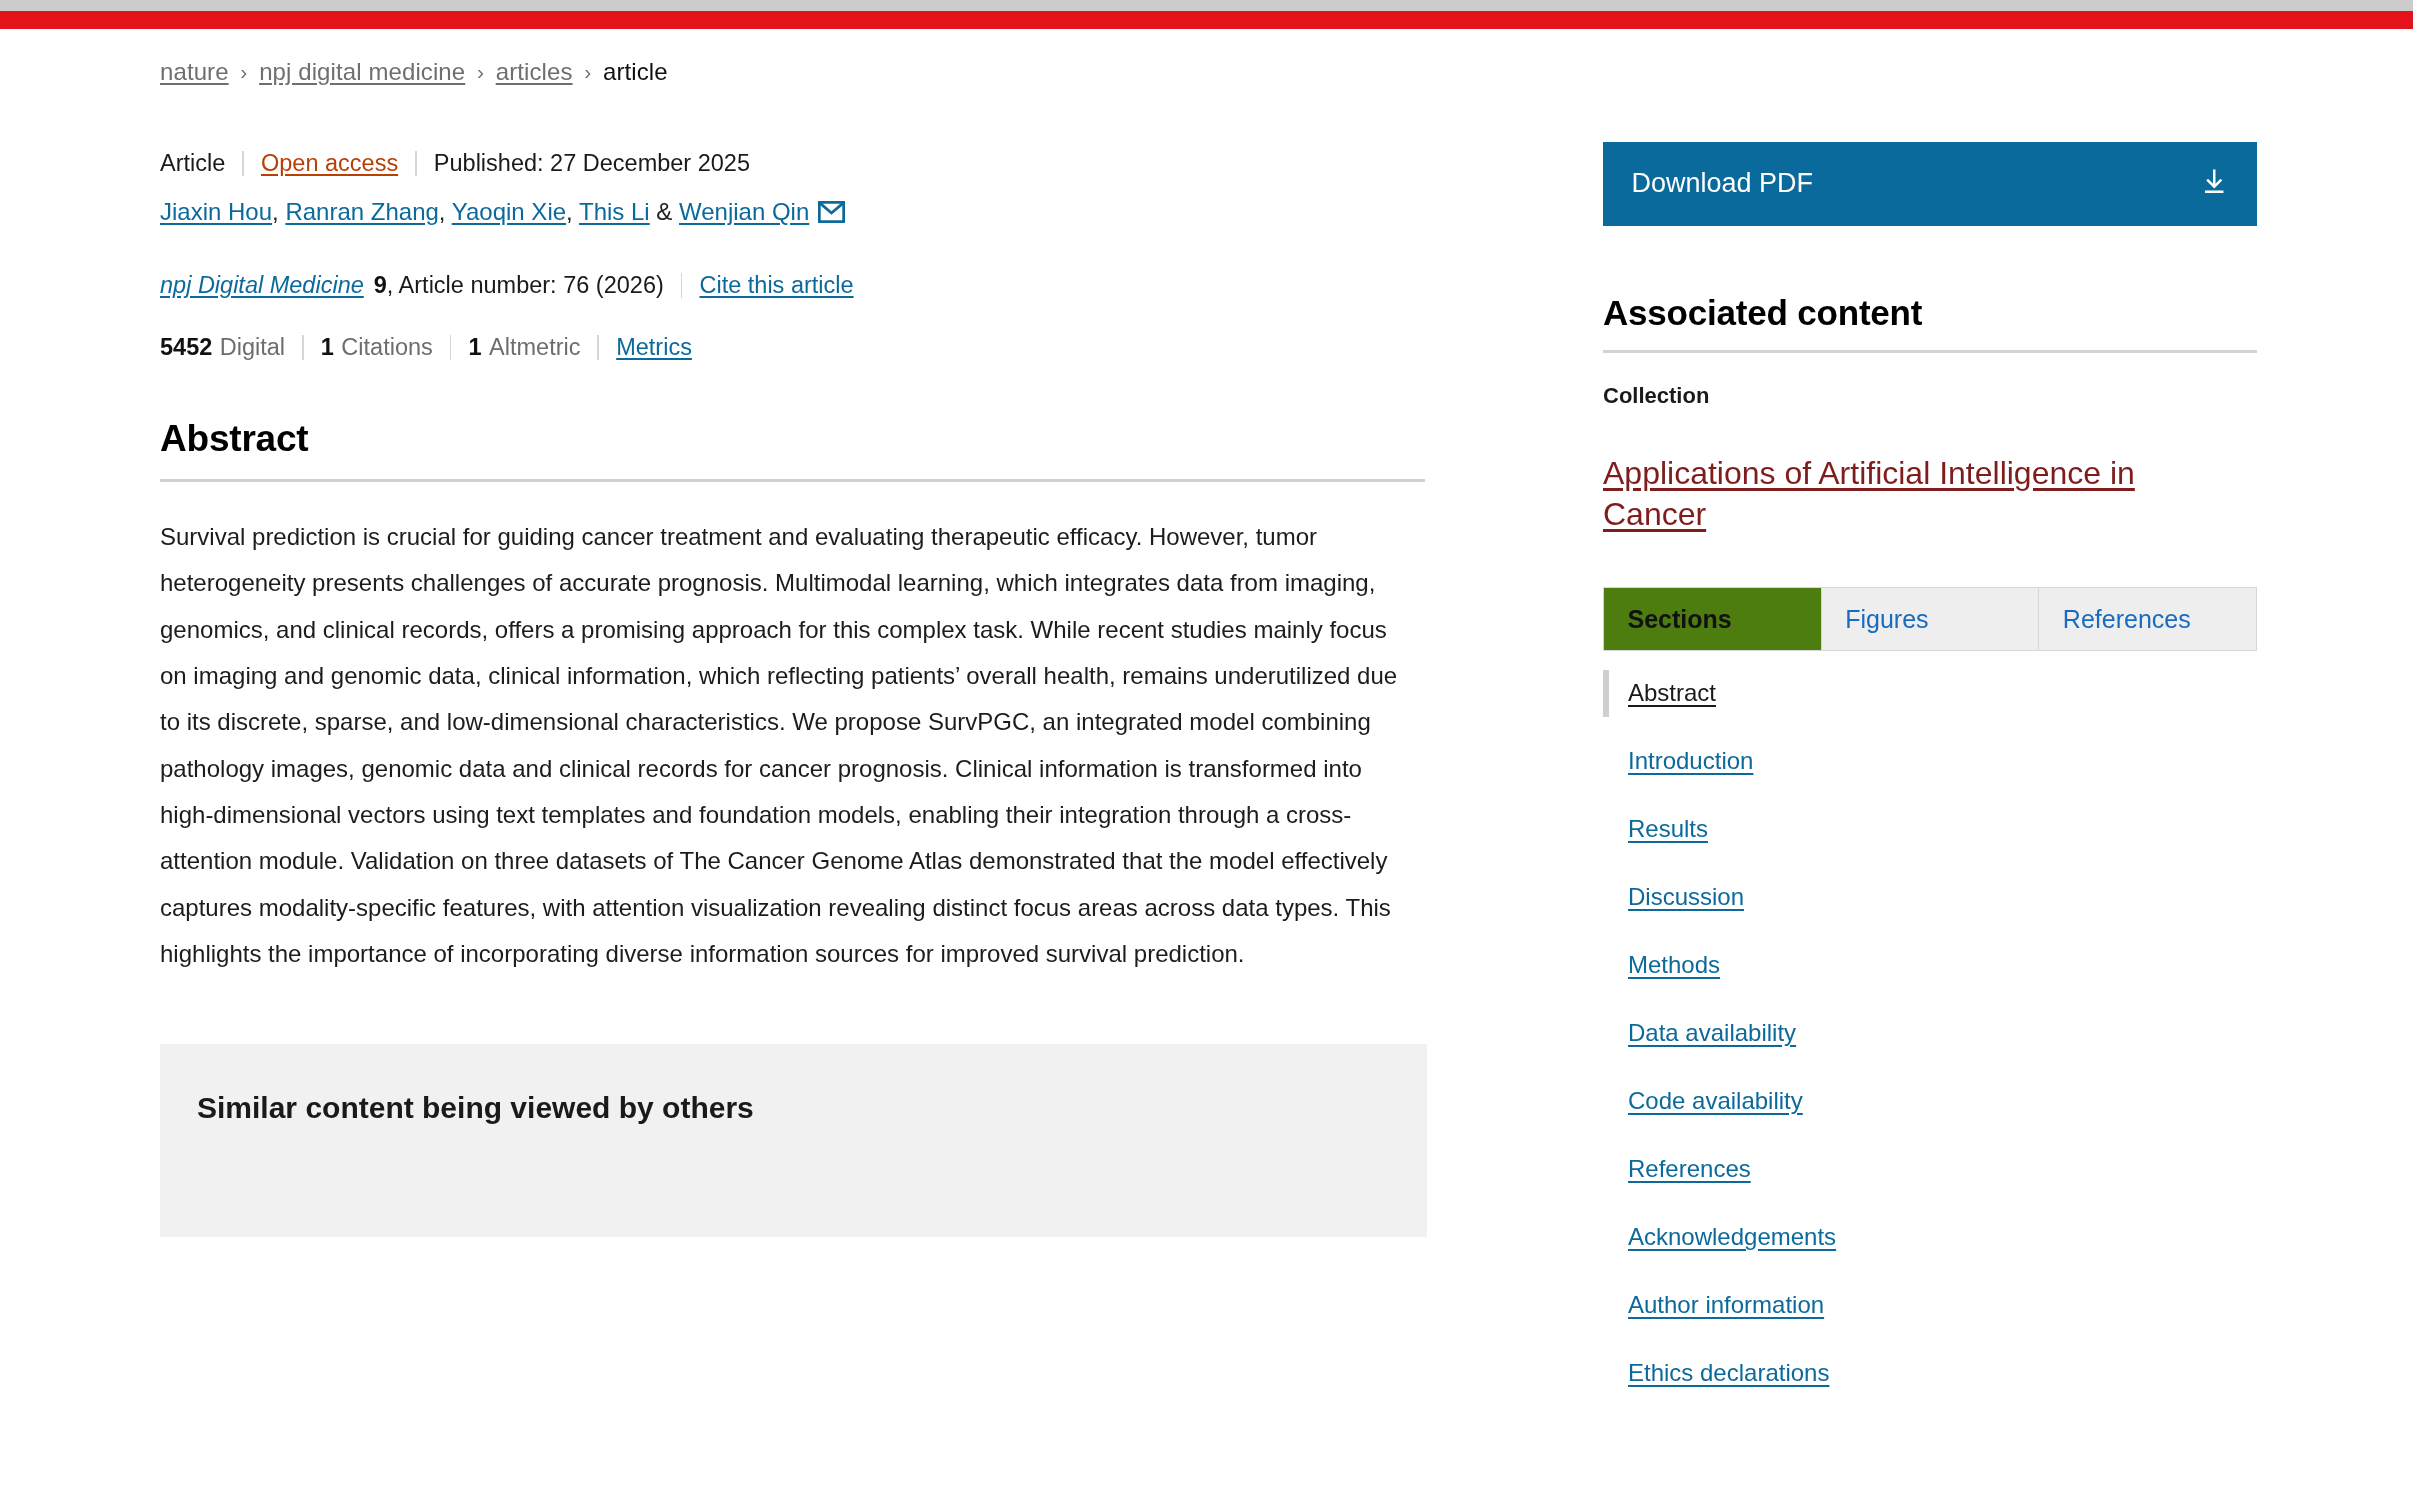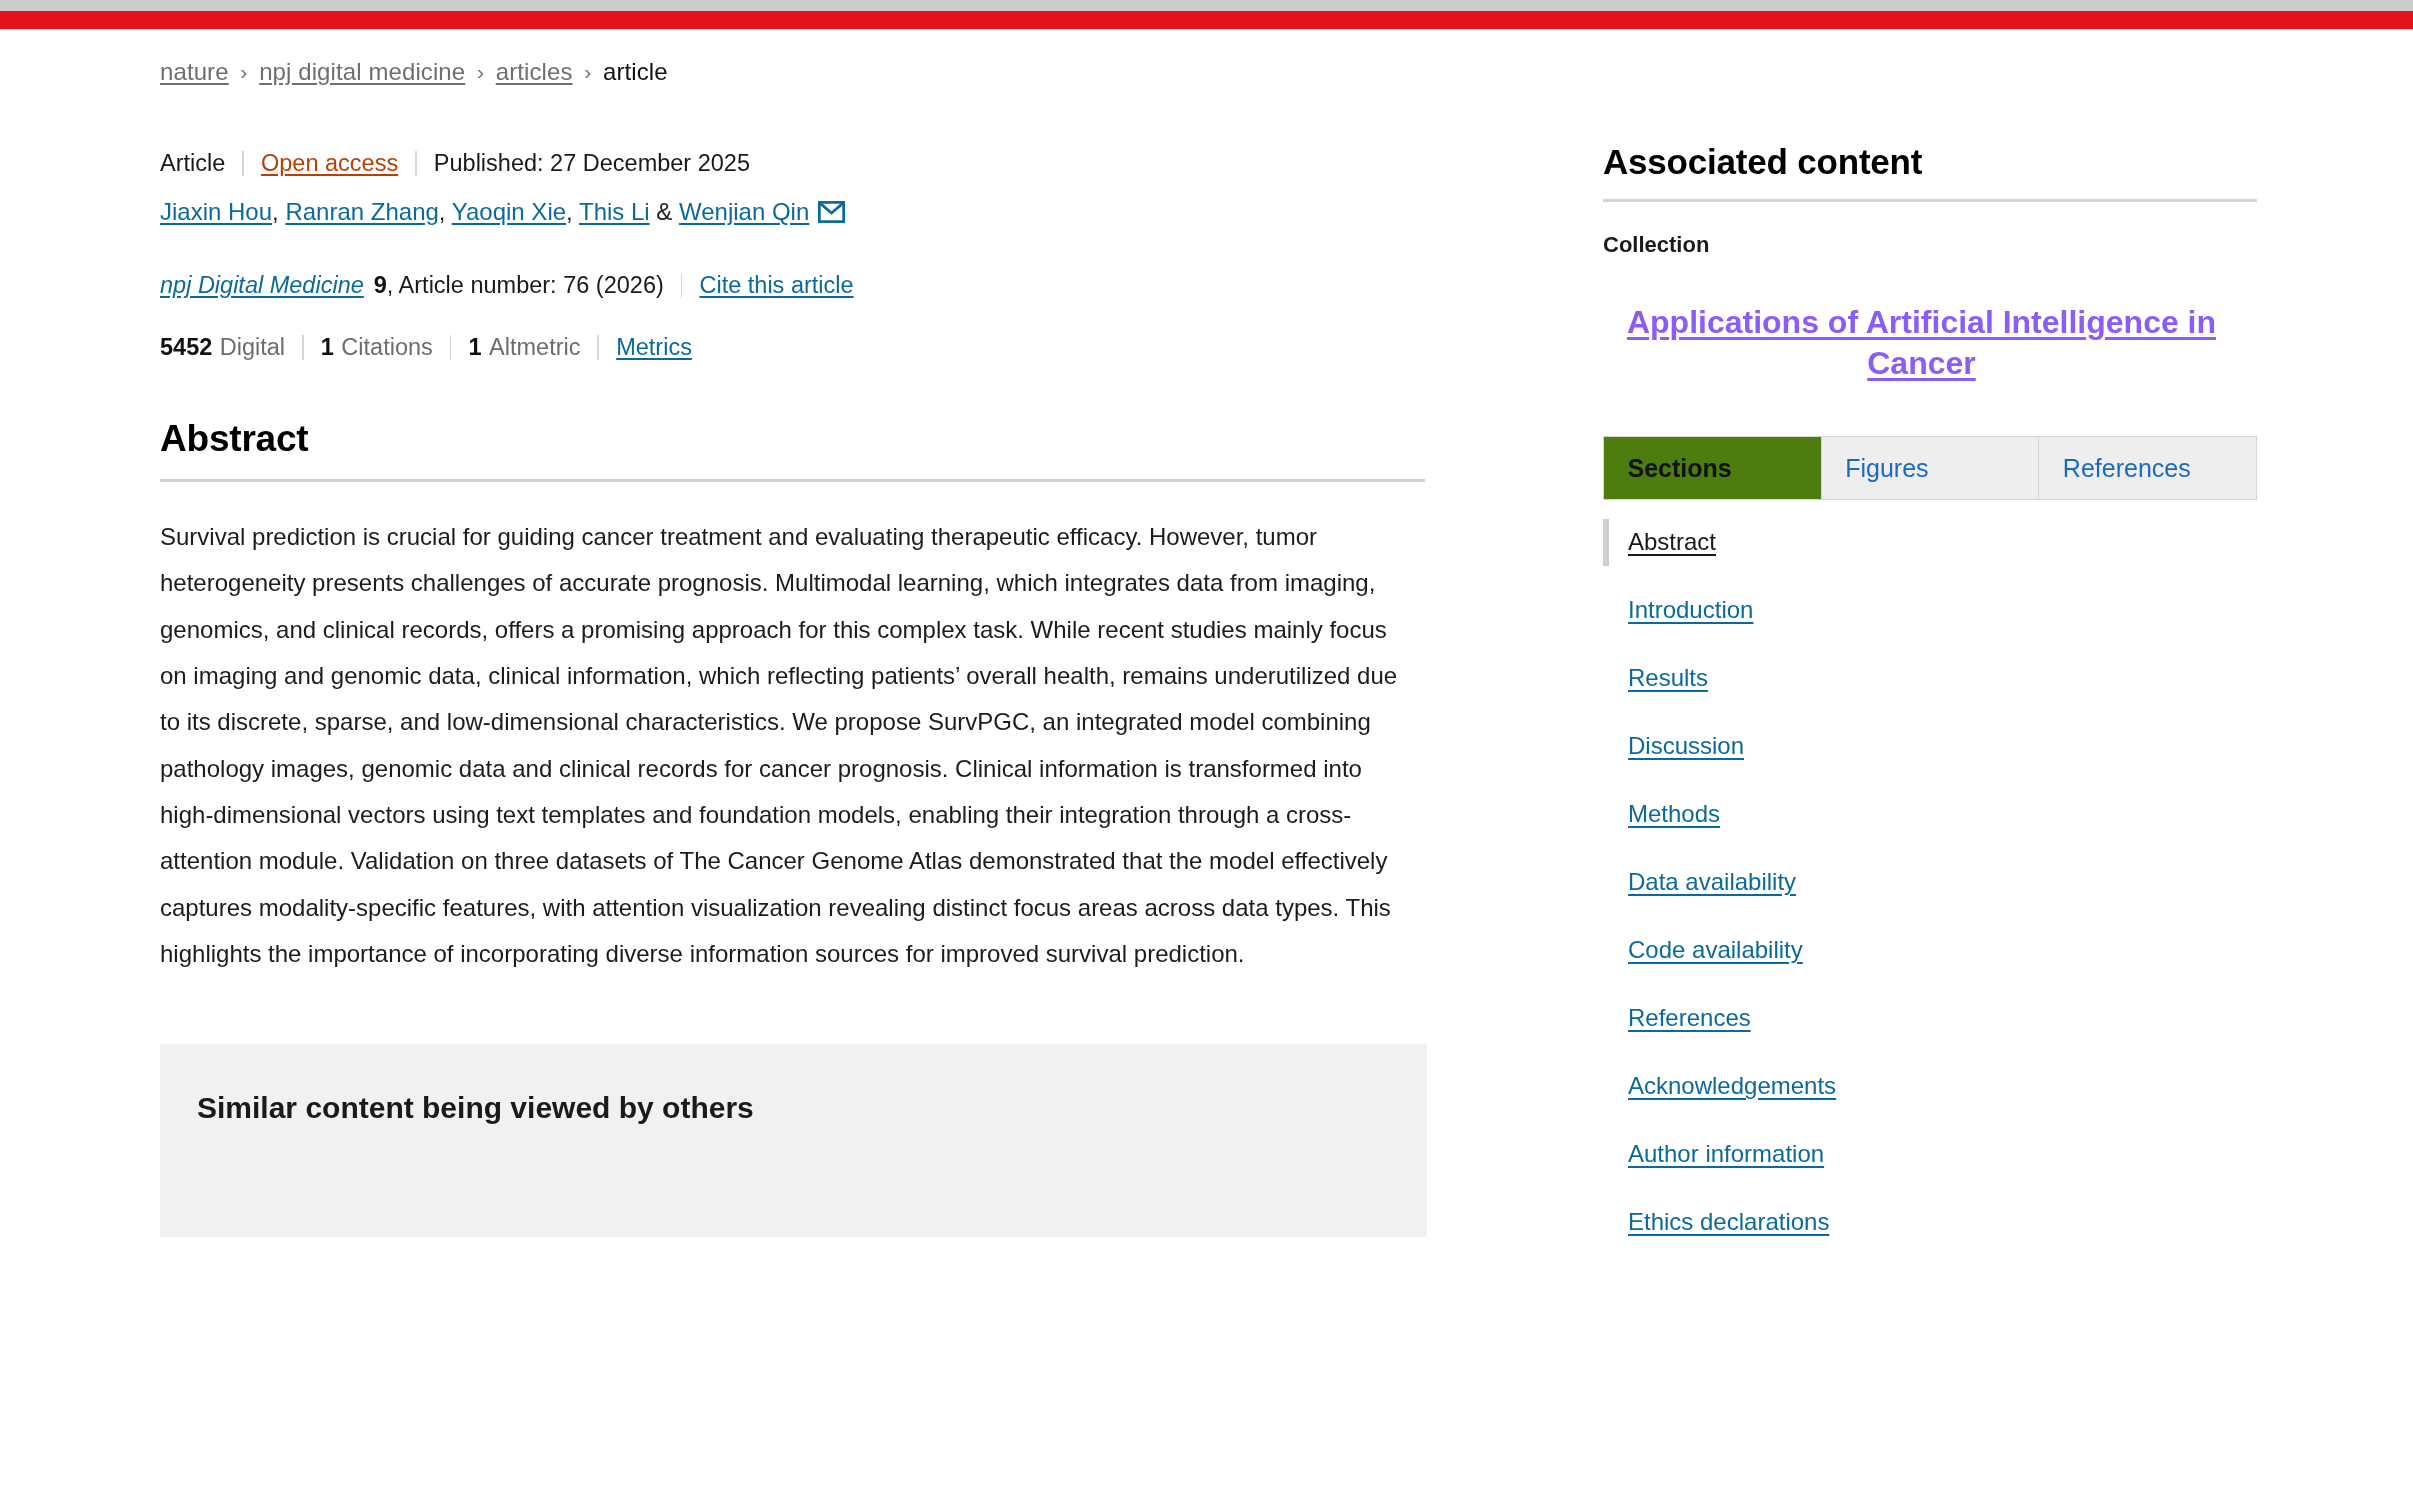--- a/index.html
+++ b/index.html
@@ -248,27 +248,26 @@
   .collection-label {
     font-size: 22px;
     color: #1a1a1a;
     font-weight: 700;
     margin-bottom: 44px;
   }
   .collection-link {
     display: block;
     font-size: 32px;
     line-height: 1.28;
-    font-weight: 700;
-    color: #8b5cf6;
+    font-weight: 400;
+    color: #7f1d1d;
     text-decoration: underline;
     text-underline-offset: 4.2px;
     margin-bottom: 52px;
     max-width: 637px;
-    text-align: center;
   }
 
   
   .tabs {
     display: flex;
     width: 654px;
     border: 1.7px solid #d6d6d6;
     background: #eeeeee;
     height: 64px;
   }
@@ -386,20 +385,28 @@
       <div class="similar-panel">
         <h2>Similar content being viewed by others</h2>
       </div>
 
     </div>
 
     <div class="gap-col"></div>
 
     <div class="side-col">
 
+      <button class="download-btn">
+        <span>Download PDF</span>
+        <span class="dl-icon"><svg width="28.5" height="28.5" viewBox="0 0 34 34" xmlns="http://www.w3.org/2000/svg">
+              <path d="M17 3 L17 22" stroke="#ffffff" stroke-width="3"></path>
+              <path d="M8.5 15 L17 23.5 L25.5 15" stroke="#ffffff" stroke-width="3" fill="none"></path>
+              <path d="M6 29.5 L28 29.5" stroke="#ffffff" stroke-width="3"></path>
+            </svg></span>
+      </button>
 
       <h2 class="assoc-heading">Associated content</h2>
       <hr class="side-rule">
       <div class="collection-label">Collection</div>
       <a href="#" class="collection-link">Applications of Artificial Intelligence in Cancer</a>
 
       <div class="tabs">
         <a href="#" class="tab active">Sections</a>
         <a href="#" class="tab">Figures</a>
         <a href="#" class="tab">References</a>

